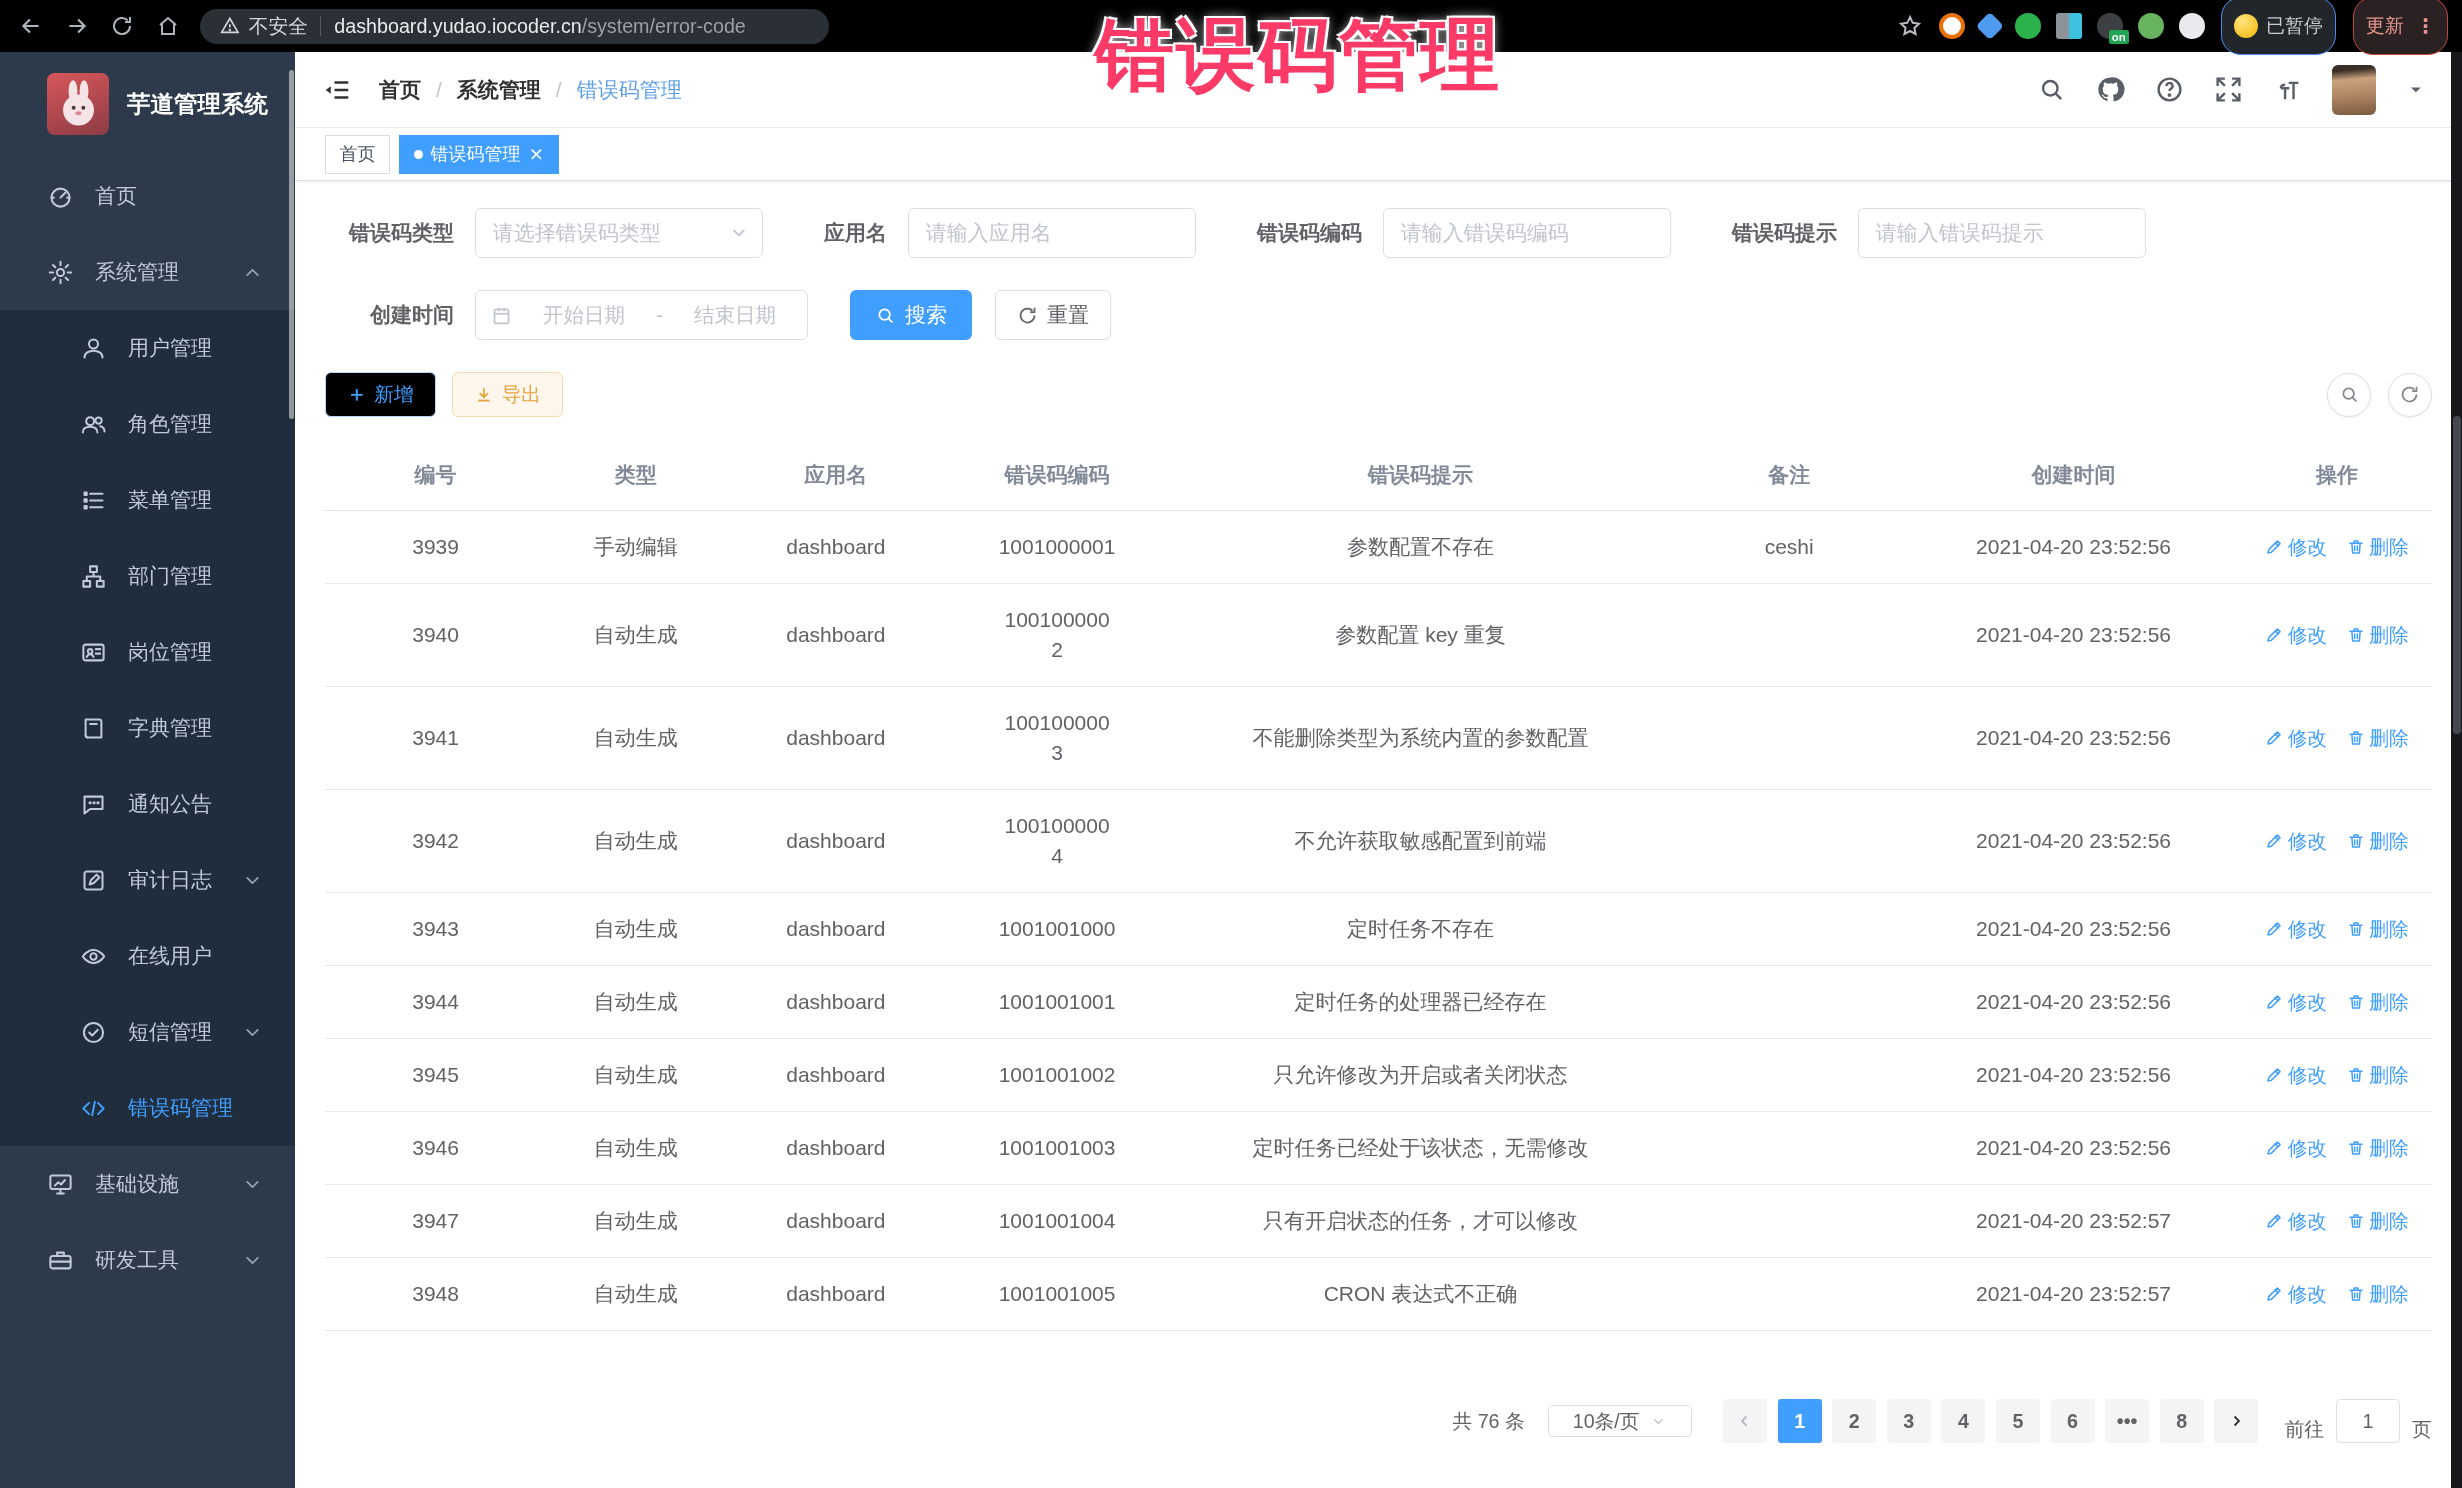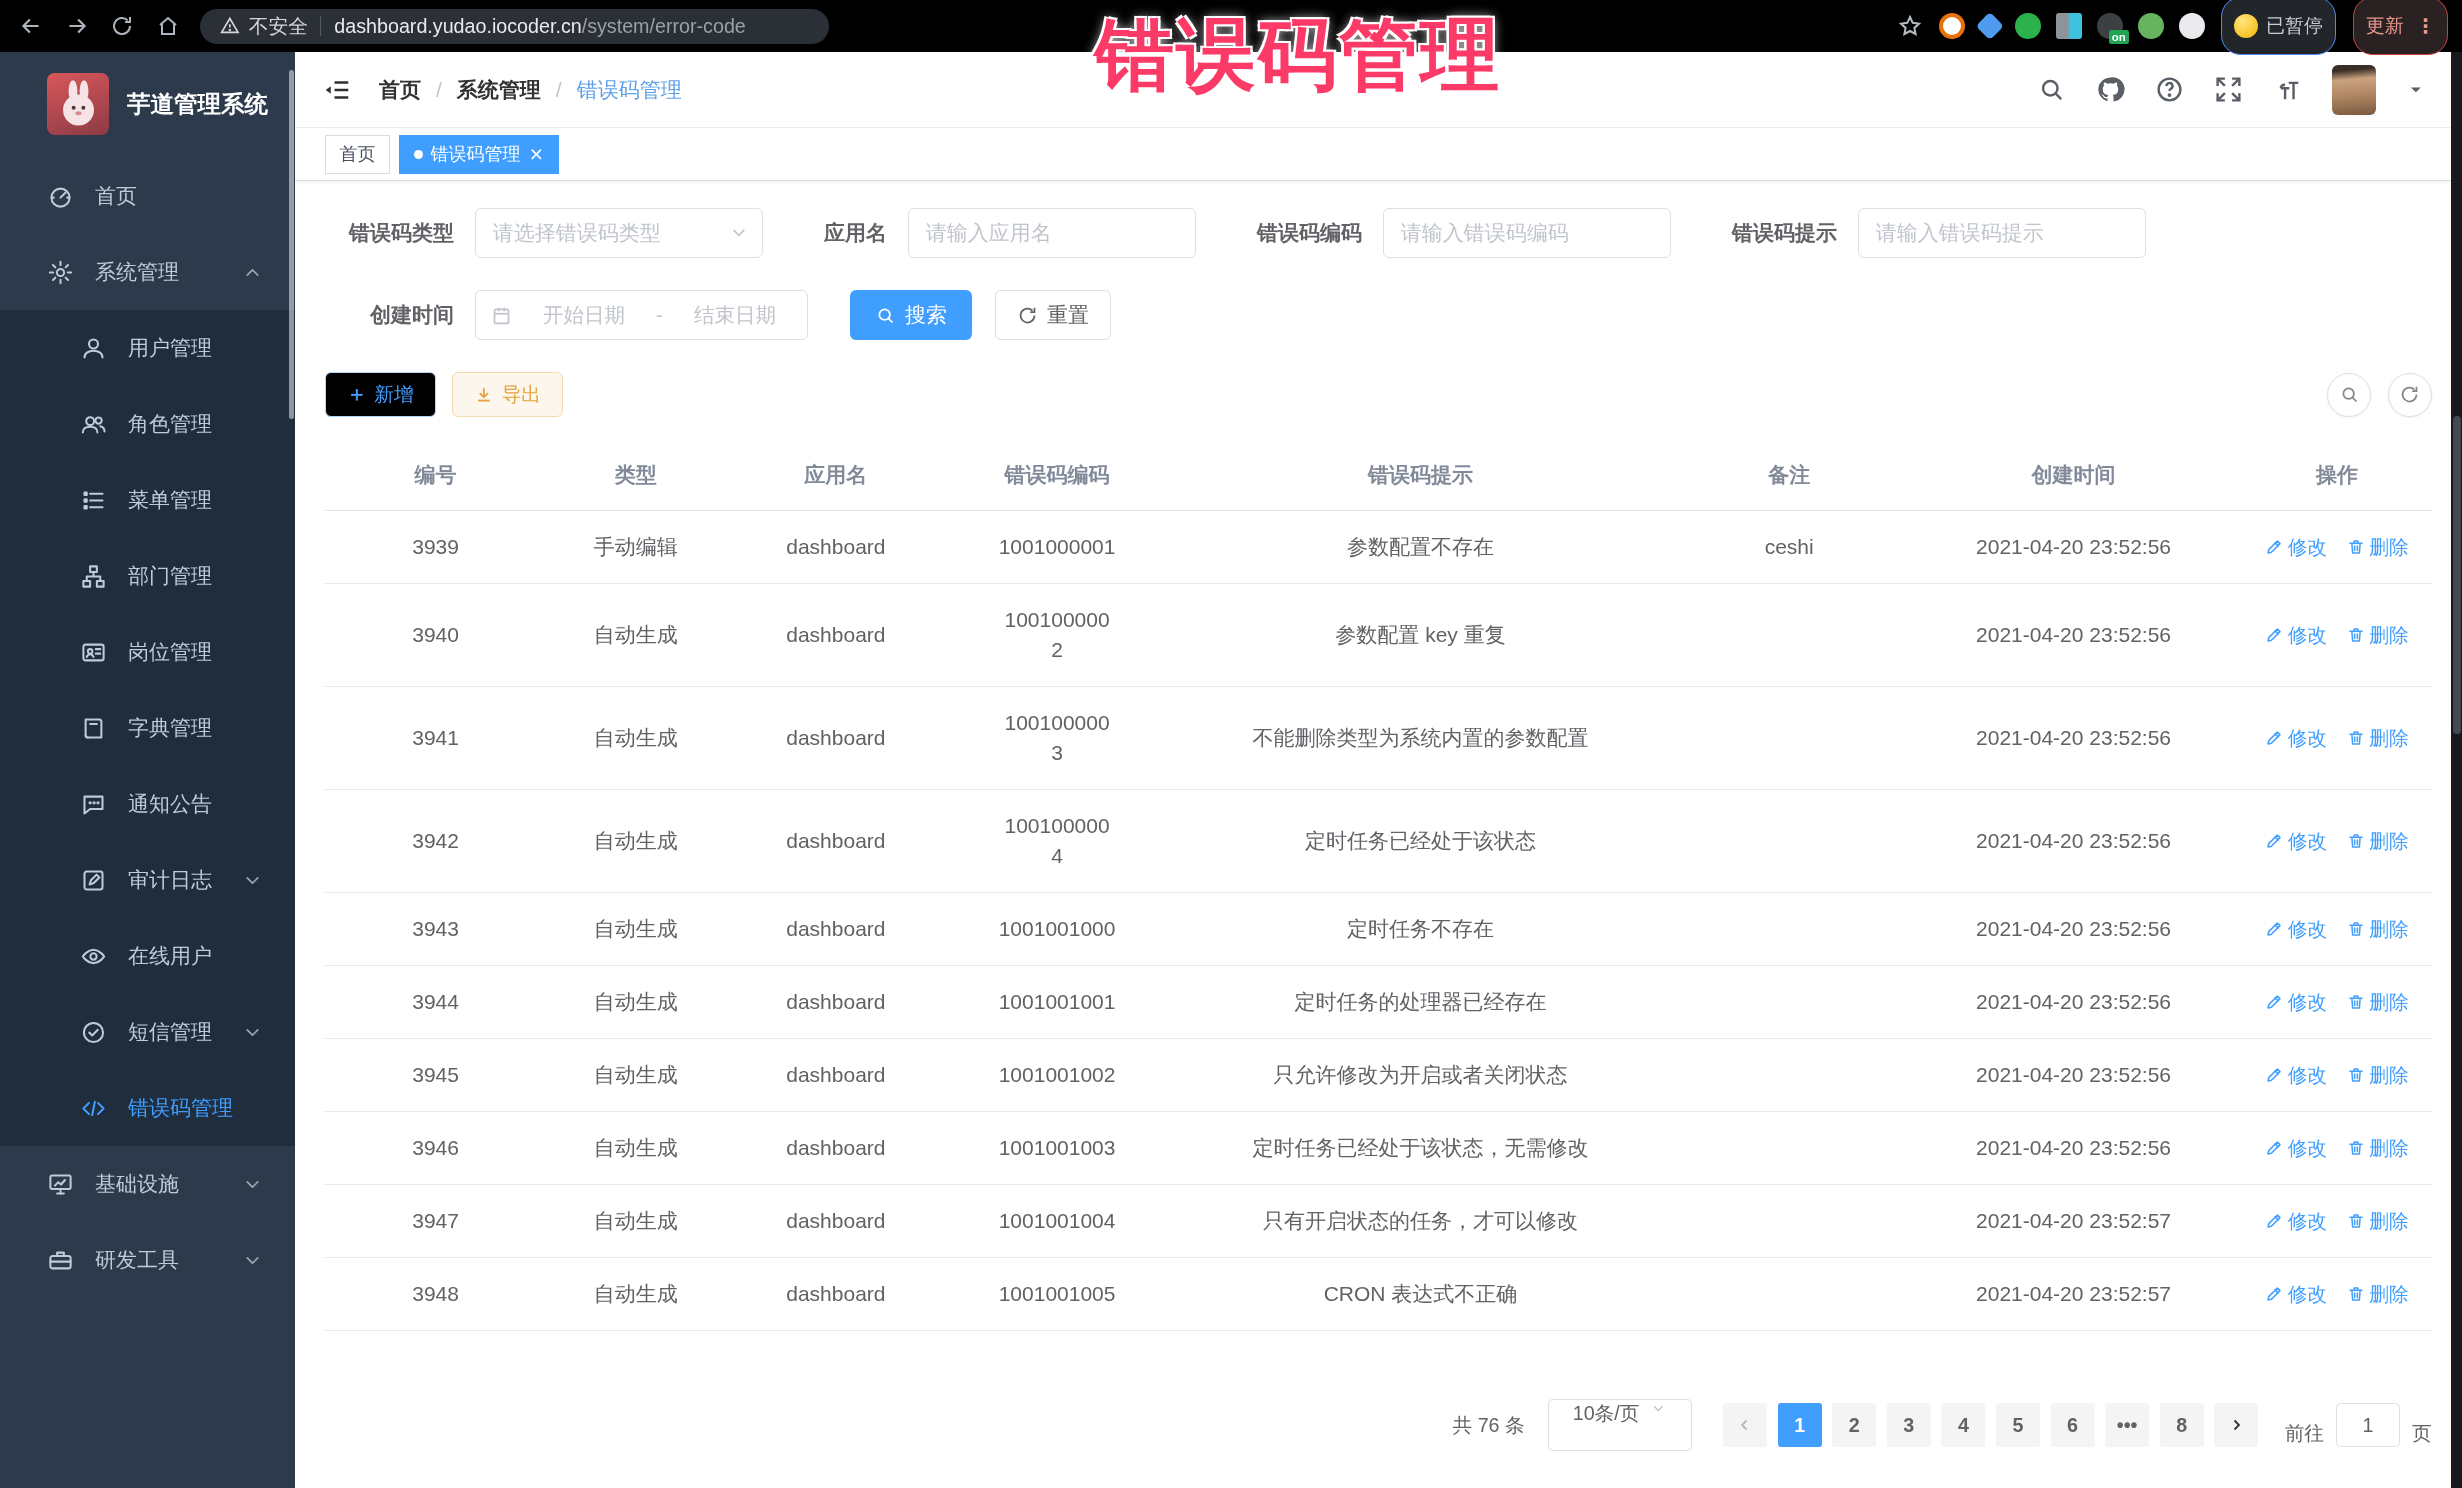--- a/index.html
+++ b/index.html
@@ -101,21 +101,21 @@
   .td { font-size:21px; color:#606266; padding:21px 6px; display:flex; align-items:center; justify-content:center; text-align:center; line-height:30px; }
   .c0{width:10.5%;} .c1{width:8.5%;} .c2{width:10.5%;} .c3{width:10.5%;} .c4{width:24%;} .c5{width:11%;} .c6{width:16%;} .c7{width:9%;}
   .code-wrap { display:inline-block; max-width:115px; word-break:break-all; }
   .op-link { color:#409eff; display:flex; align-items:center; gap:4.5px; font-size:19.7px; cursor:pointer; }
   .op-link svg { width:18px; height:18px; }
   .ops { display:flex; gap:19.7px; justify-content:center; }
 
   
   .pager { display:flex; align-items:center; justify-content:flex-end; padding:68px 0 0 0; font-size:19.7px; color:#606266; }
   .pg-total { margin-right:23px; }
-  .pg-size { width:144px; height:52px; border:0.8px solid #dcdfe6; border-radius:4.5px; display:flex; align-items:flex-start; justify-content:center; gap:10.6px; color:#606266; margin-right:26px; background:#fff; cursor:pointer; }
+  .pg-size { width:144px; height:32px; border:0.8px solid #dcdfe6; border-radius:4.5px; display:flex; align-items:center; justify-content:center; gap:10.6px; color:#606266; margin-right:26px; background:#fff; cursor:pointer; }
   .pg-size svg { width:16.7px; height:16.7px; color:#c0c4cc; }
   .pg-btn { min-width:44px; height:44px; border-radius:3px; background:#f4f4f5; color:#606266; display:flex; align-items:center; justify-content:center; margin:0 5.3px; font-weight:600; cursor:pointer; padding:0 4.5px; }
   .pg-btn.arrow { color:#b4b9c2; }
   .pg-btn.arrow.next { color:#303133; }
   .pg-btn.active { background:#409eff; color:#fff; }
   .pg-btn svg { width:18px; height:18px; }
   .pg-goto { margin-left:21px; display:flex; align-items:flex-end; gap:12px; }
   .pg-input { width:64px; height:44px; border:0.8px solid #dcdfe6; border-radius:4.5px; display:flex; align-items:center; justify-content:center; color:#606266; background:#fff; }
 
   
@@ -678,21 +678,21 @@
               </span>
             </span>
           </div>
           <div class="tr">
             <span class="td c0">3942</span>
             <span class="td c1">自动生成</span>
             <span class="td c2">dashboard</span>
             <span class="td c3">
               <span class="code-wrap">1001000004</span>
             </span>
-            <span class="td c4">定时任务已经处于该状态</span>
+            <span class="td c4">不允许获取敏感配置到前端</span>
             <span class="td c5"></span>
             <span class="td c6">2021-04-20 23:52:56</span>
             <span class="td c7">
               <span class="ops">
                 <span class="op-link">
                   <span style="width: 18px; height: 18px;">
                     <svg class="ic" width="100%" height="100%" viewBox="0 0 24 24" fill="none" stroke="currentColor" stroke-width="2" stroke-linecap="round" stroke-linejoin="round">
                       <path d="M4 20l4.5-1L20 7.5 16.5 4 5 15.5z"></path>
                       <line x1="13.5" y1="6.5" x2="17.5" y2="10.5"></line>
                     </svg>

